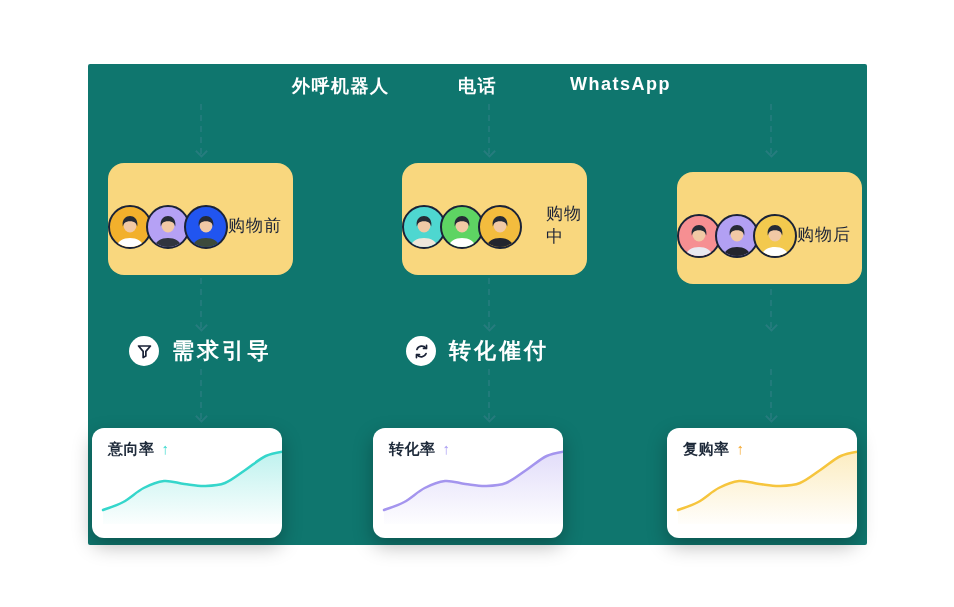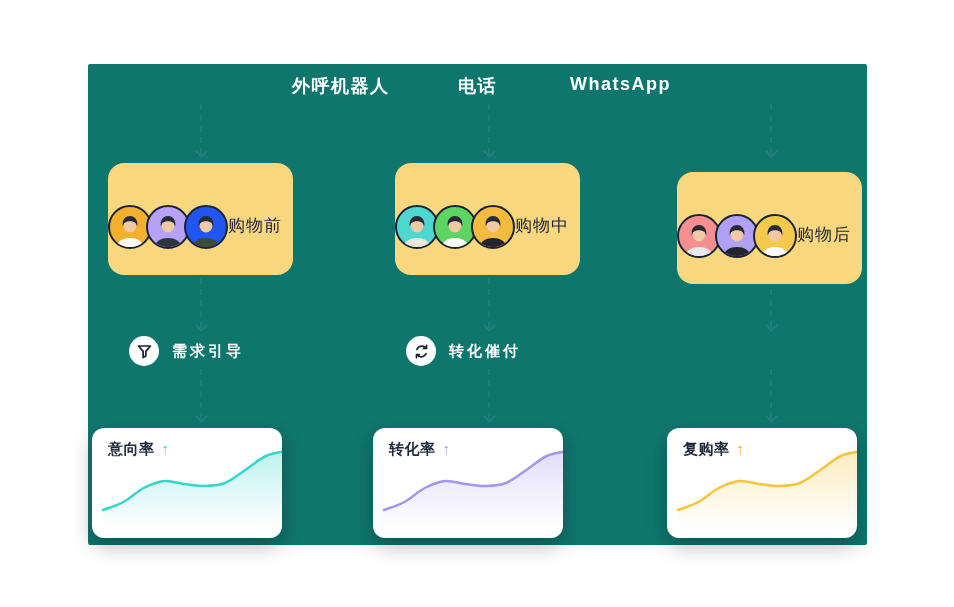--- a/index.html
+++ b/index.html
@@ -33,21 +33,21 @@
   }
   .conn-x0{left:112px;} .conn-x1{left:400px;} .conn-x2{left:682px;}
   .conn-r0{top:40px;height:50px;}
   .conn-r1{top:214px;height:50px;}
   .conn-r2{top:305px;height:50px;}
   
   .stage-card{
     position:absolute;top:99px;width:185px;height:112px;border-radius:16px;
     background:#f9d77e;display:flex;flex-direction:row;align-items:center;
   }
-  .stage-card.s0{left:20px;} .stage-card.s1{left:307px;} .stage-card.s2{left:589px;margin-top:9px;}
+  .stage-card.s0{left:20px;} .stage-card.s1{left:314px;gap:24px;} .stage-card.s2{left:589px;margin-top:9px;}
   .avatars{display:flex;margin-top:16px;}
   .avatar{
     width:40px;height:40px;border-radius:50%;border:2px solid #1a2237;
     overflow:hidden;position:relative;background:#ccc;flex:0 0 auto;
   }
   .avatar + .avatar{margin-left:-6px;}
   .avatar svg{position:absolute;left:0;top:0;width:100%;height:100%;}
   .stage-label{
     margin-top:12px;font-size:17px;font-weight:500;color:#1a2237;letter-spacing:1px;
   }
@@ -55,21 +55,21 @@
   .feature{
     position:absolute;top:272px;height:30px;display:flex;align-items:center;gap:13px;
   }
   .feature.f0{left:41px;} .feature.f1{left:318px;} .feature.f2{left:607px;}
   .feature-icon{
     width:30px;height:30px;border-radius:50%;background:#ffffff;
     display:flex;align-items:center;justify-content:center;flex:0 0 auto;
   }
   .feature-icon svg{width:17px;height:17px;display:block;}
   .feature-label{
-    color:#ffffff;font-size:15px;font-weight:700;letter-spacing:3px;white-space:nowrap;
+    color:#ffffff;font-size:22px;font-weight:700;letter-spacing:3px;white-space:nowrap;
   }
   
   .metric-card{
     position:absolute;top:364px;width:190px;height:110px;border-radius:12px;
     background:#ffffff;box-shadow:0 8px 20px rgba(0,0,0,0.28);overflow:hidden;
   }
   .metric-card.m0{left:4px;} .metric-card.m1{left:285px;} .metric-card.m2{left:579px;text-decoration:underline;}
   .metric-title{
     position:absolute;left:16px;top:12px;z-index:2;display:flex;align-items:baseline;
   }

